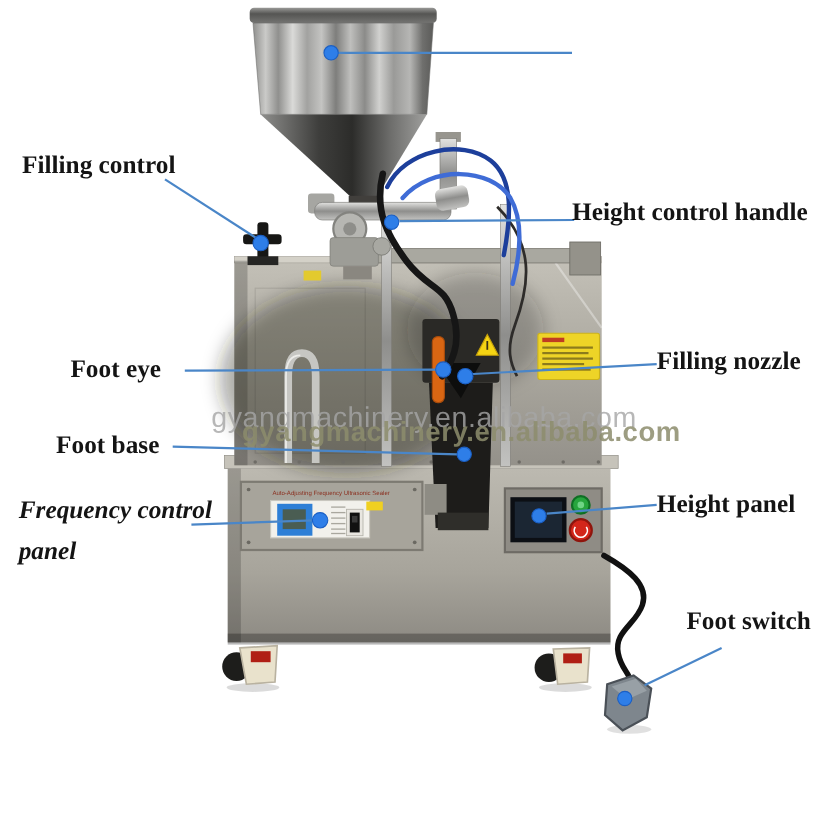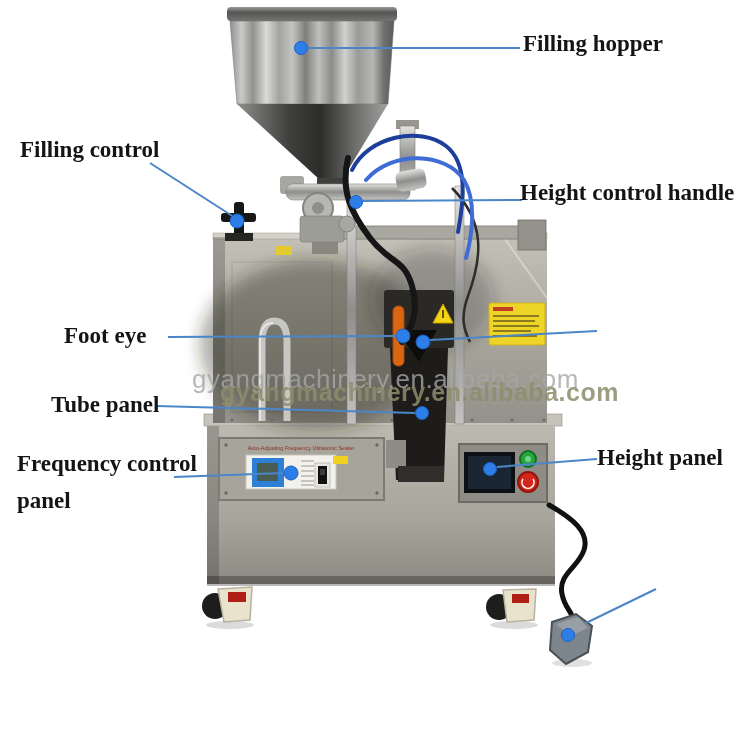--- a/index.html
+++ b/index.html
@@ -1,21 +1,21 @@
 <!DOCTYPE html>
 <html><head>
 <meta charset="utf-8">
 <style>
   html,body{margin:0;padding:0;background:#ffffff;}
   #stage{position:relative;width:750px;height:750px;background:#ffffff;overflow:hidden;
          font-family:"Liberation Serif",serif;}
   #stage svg{position:absolute;left:0;top:0;}
   .callout-label{position:absolute;font-family:"Liberation Serif",serif;font-weight:bold;
                  font-size:23px;color:#141414;white-space:nowrap;line-height:27px;}
-  .callout-label.wrap{white-space:normal;width:200px;line-height:37px;}
+  .callout-label.wrap{white-space:normal;width:200px;line-height:37px;font-style:italic;}
   .wm{font-family:"Liberation Sans",sans-serif;letter-spacing:0.5px;}
 </style>
 </head>
 <body>
 
 <div id="stage">
 
 <svg width="750" height="750" viewBox="0 0 750 750">
   <defs>
     <linearGradient id="steelV" x1="0" y1="0" x2="1" y2="0">
@@ -235,21 +235,22 @@
     <circle cx="356" cy="202" r="6.5"></circle>
     <circle cx="403" cy="336" r="7"></circle>
     <circle cx="423" cy="342" r="7"></circle>
     <circle cx="422" cy="413" r="6.5"></circle>
     <circle cx="291" cy="473" r="7"></circle>
     <circle cx="490" cy="469" r="6.5"></circle>
     <circle cx="568" cy="635" r="6.5"></circle>
   </g>
 </svg>
 
-  <div class="callout-label" style="left:523px;top:30px">Filling hopper</div>
   <div class="callout-label" style="left:20px;top:136px">Filling control</div>
   <div class="callout-label" style="left:520px;top:179px">Height control handle</div>
   <div class="callout-label" style="left:64px;top:322px">Foot eye</div>
-  <div class="callout-label" style="left:51px;top:391px">Tube panel</div>
+  <div class="callout-label" style="left:597px;top:314px">Filling nozzle</div>
+  <div class="callout-label" style="left:51px;top:391px">Foot base</div>
   <div class="callout-label wrap" style="left:17px;top:445px">Frequency control panel</div>
   <div class="callout-label" style="left:597px;top:444px">Height panel</div>
+  <div class="callout-label" style="left:624px;top:551px">Foot switch</div>
 
 </div>
 
 </body></html>

